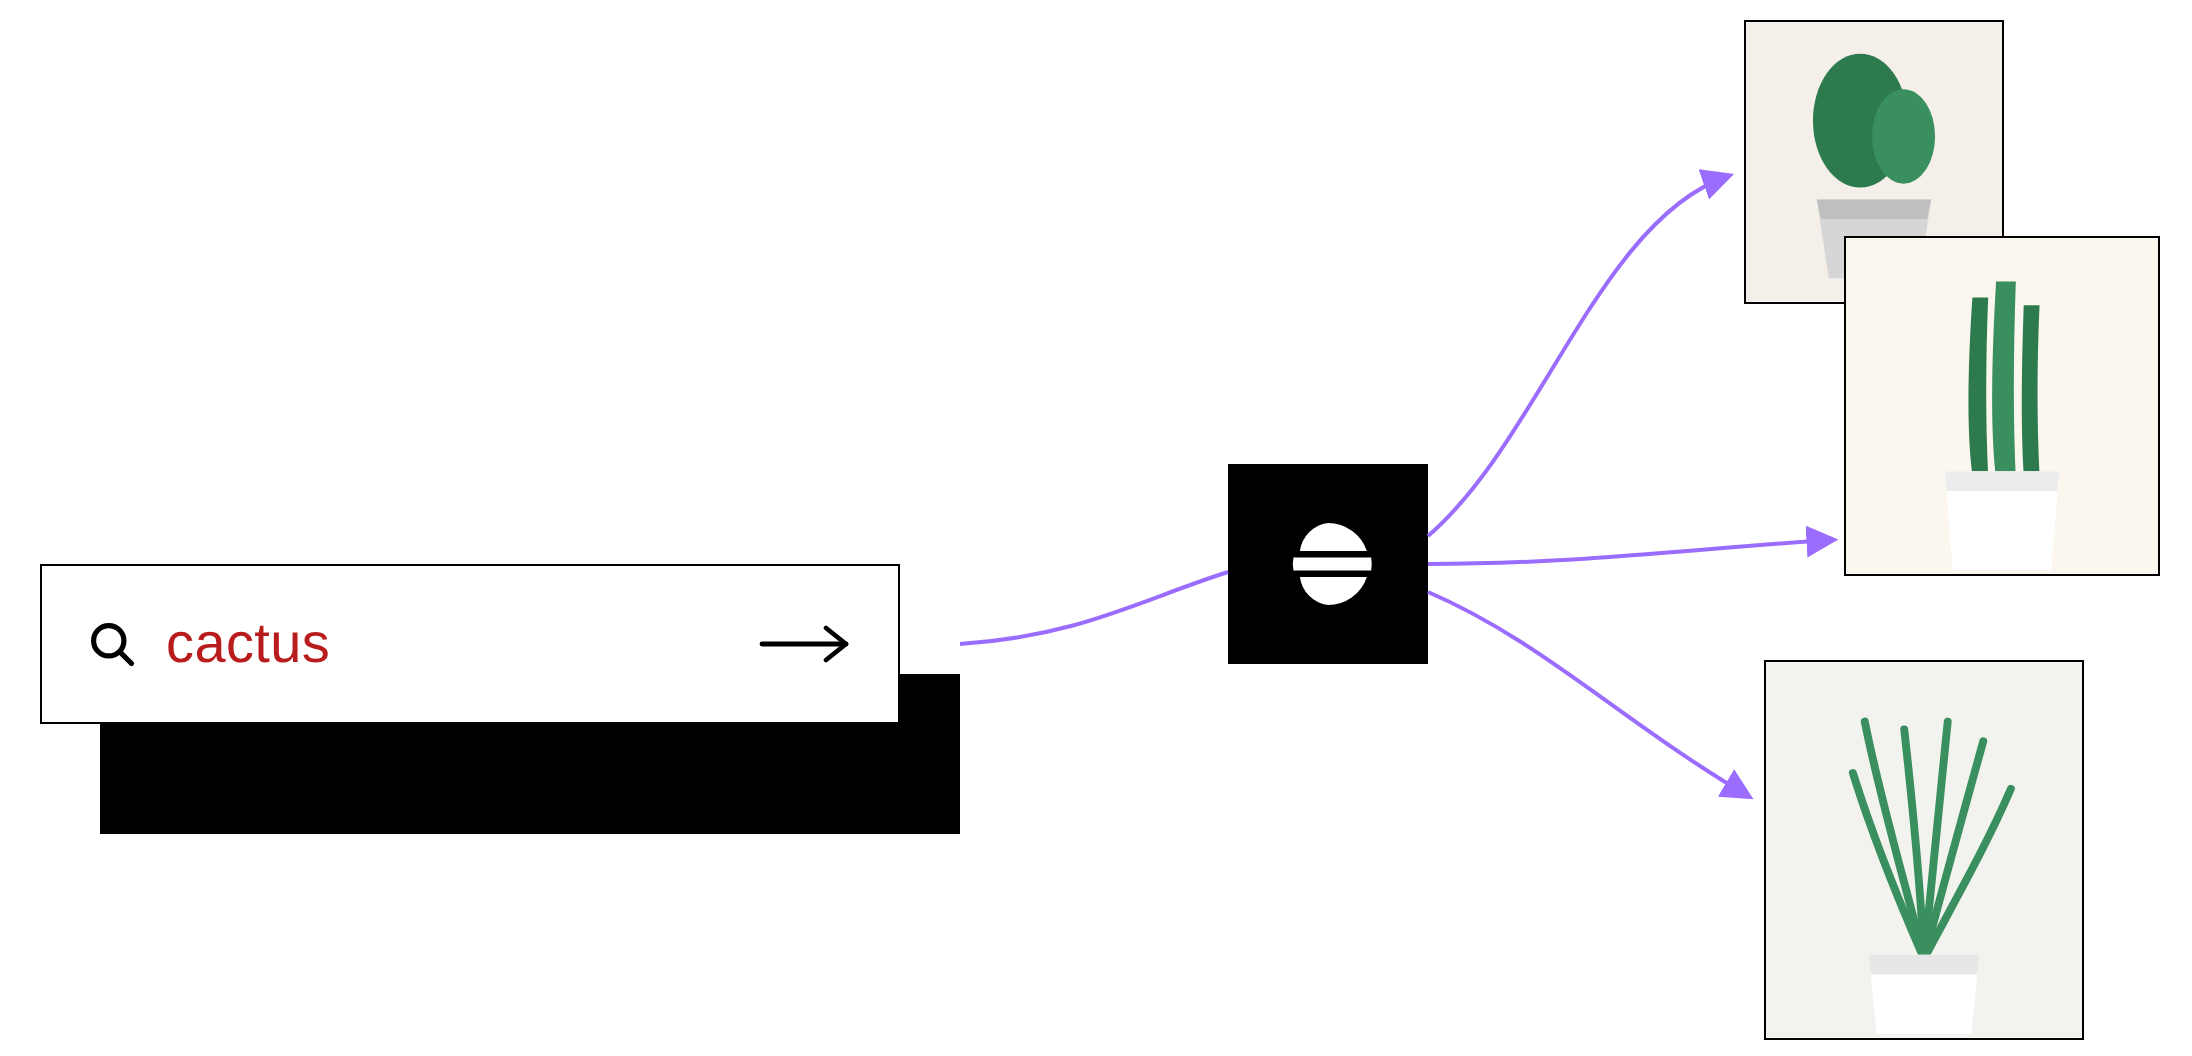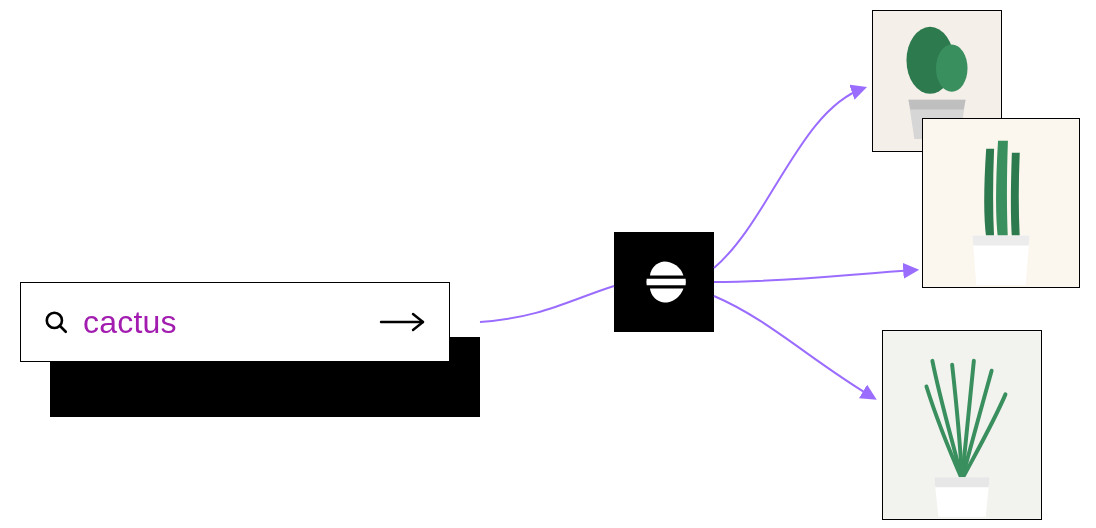--- a/index.html
+++ b/index.html
@@ -27,22 +27,22 @@
       background: #fff;
       border: 1px solid #000;
       display: flex;
       align-items: center;
       padding: 0 22px;
       gap: 14px;
     }
     .search-icon-svg { flex: none; }
     .search-text {
       flex: 1;
-      font-size: 32px;
-      color: #a21caf;
+      font-size: 28px;
+      color: #b91c1c;
       letter-spacing: 0.2px;
     }
     .arrow-icon-svg { flex: none; }
     .engine-box {
       position: absolute;
       left: 614px;
       top: 232px;
       width: 100px;
       height: 100px;
       background: #000;

